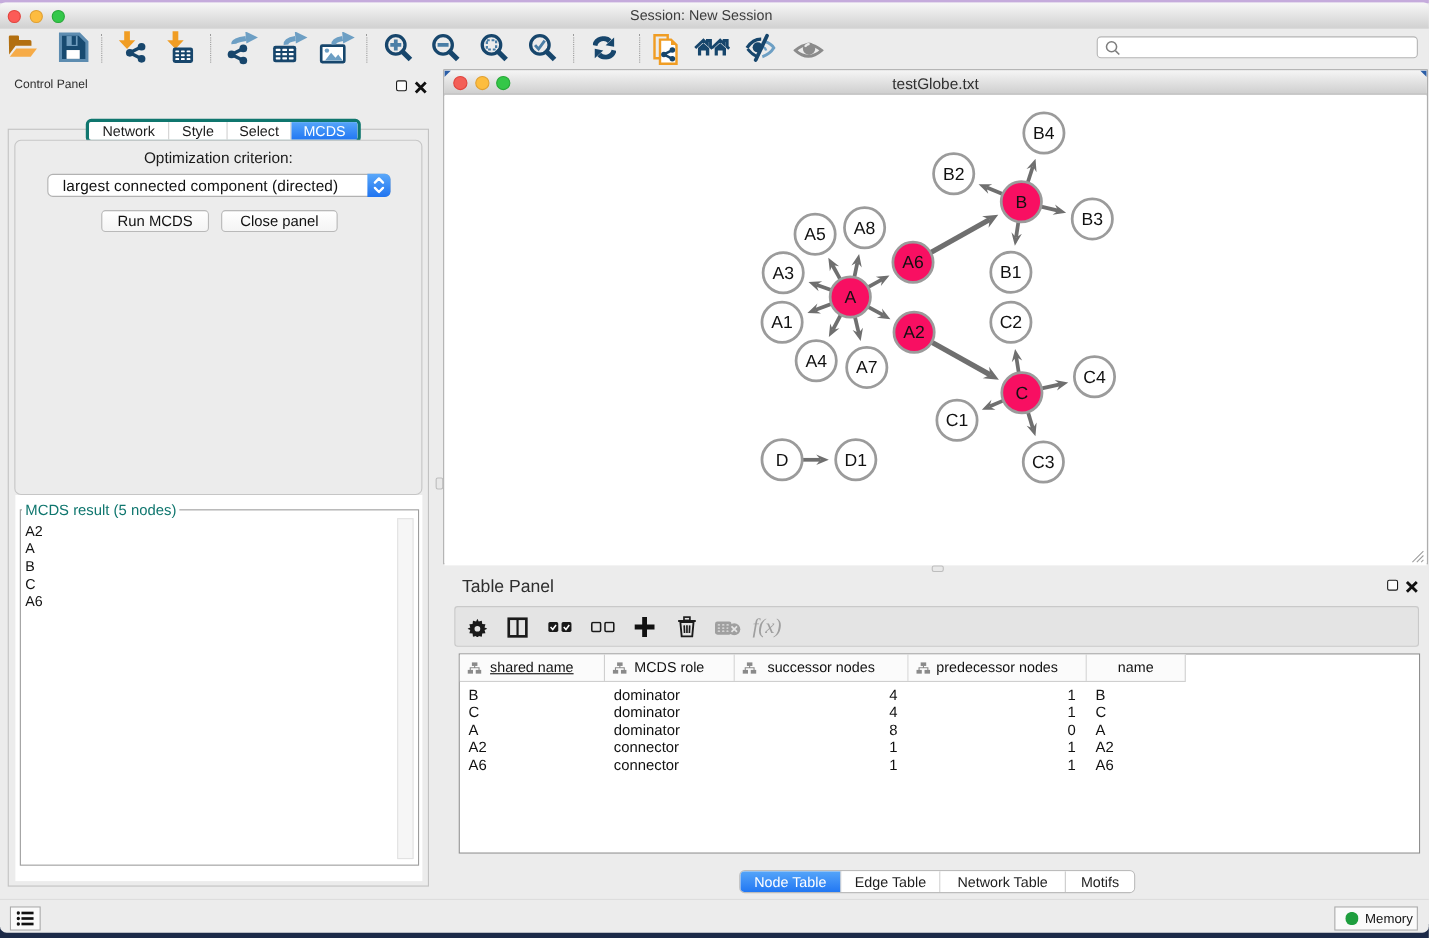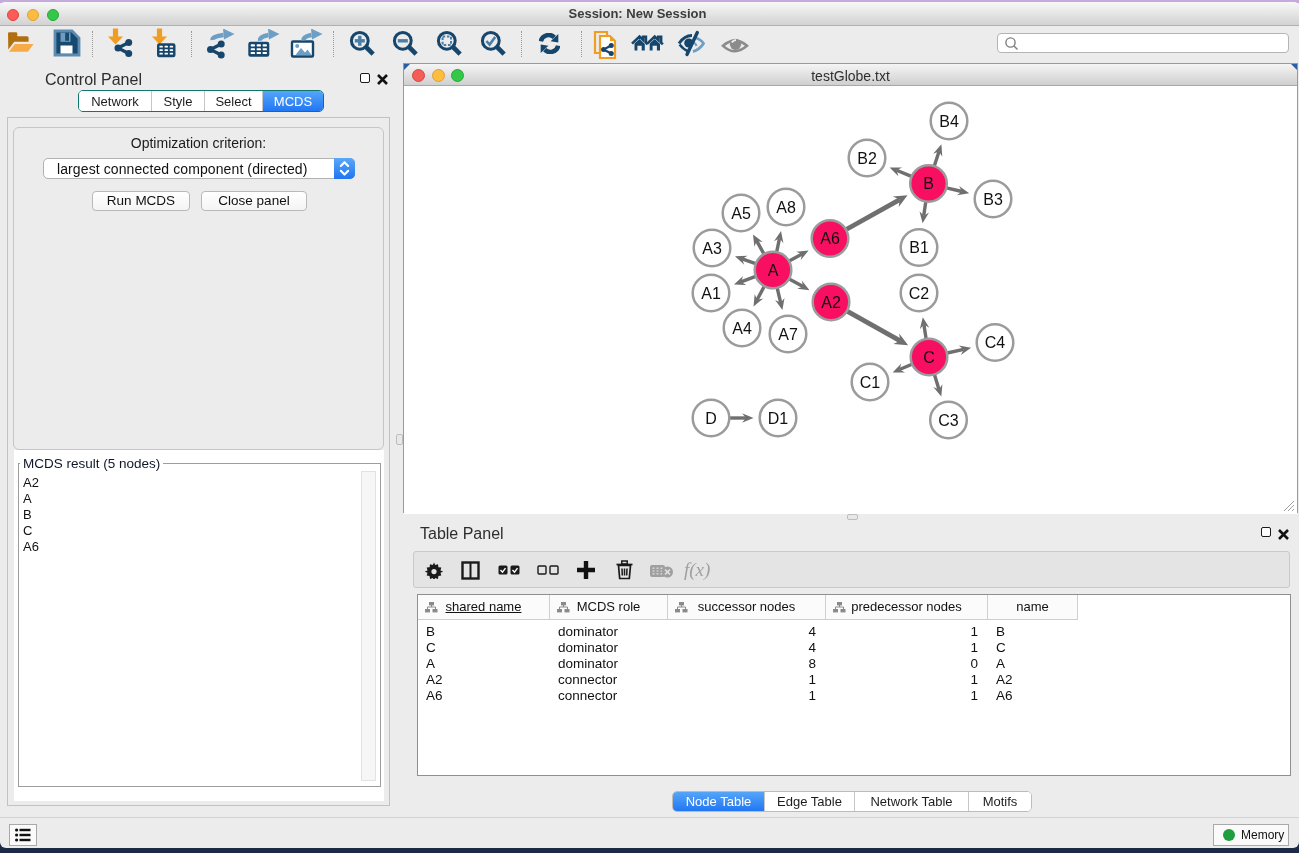--- a/index.html
+++ b/index.html
@@ -1,44 +1,44 @@
 <!DOCTYPE html>
 <html><head><meta charset="utf-8"><title>Session: New Session</title>
 <style>
 *{margin:0;padding:0;box-sizing:border-box;}
 html,body{width:1299px;height:853px;overflow:hidden;}
 body{font-family:'Liberation Sans',sans-serif;background:#ececec;position:relative;}
 .abs{position:absolute;}
 
 #desktop-top{left:0;top:0;width:1299px;height:3px;background:#c5abdc;}
-#titlebar{left:0;top:2px;width:1299px;height:24px;background:linear-gradient(#f8f8f8,#d2d2d2);border-bottom:1px solid #b1b1b1;border-radius:5px 5px 0 0;font-weight:bold;}
+#titlebar{left:0;top:2px;width:1299px;height:24px;background:linear-gradient(#f8f8f8,#d2d2d2);border-bottom:1px solid #b1b1b1;border-radius:5px 5px 0 0;}
 .tl{width:12px;height:12px;border-radius:50%;position:absolute;top:7px;}
 #titletext{left:-12px;width:100%;text-align:center;top:4px;font-size:13px;color:#3c3c3c;}
 #toolbar{left:0;top:27px;width:1299px;height:34px;background:#ececec;}
 .tsep{position:absolute;top:4px;height:26px;width:0;border-left:1px dotted #9a9a9a;}
 .ticon{position:absolute;top:2px;}
 #searchbox{position:absolute;left:997px;top:6px;width:292px;height:20px;background:#fff;border:1px solid #b4b4b4;border-radius:4px;}
 
-#cp-title{left:13px;top:71px;font-size:16px;color:#2e2e2e;margin-left:32px;}
+#cp-title{left:13px;top:71px;font-size:11px;color:#2e2e2e;}
 .wbtn-float{width:10px;height:10px;border:1.8px solid #1a1a1a;border-radius:2px;background:#fdfdfd;}
 .wbtn-x{font-size:14px;font-weight:bold;color:#111;line-height:11px;}
-#cp-tabs{left:78px;top:90px;height:22px;display:flex;border:1px solid #0f766e;border-radius:5px;overflow:hidden;background:#fff;}
+#cp-tabs{left:78px;top:108px;height:22px;display:flex;border:3px solid #0f766e;border-radius:5px;overflow:hidden;background:#fff;}
 .cptab{font-size:13px;color:#1d1d1d;display:flex;align-items:center;justify-content:center;height:100%;border-right:1px solid #c6c6c6;background:#fff;}
 .cptab:last-child{border-right:none;}
 .cptab.sel{background:linear-gradient(#55a5f9,#2277f3);color:#fff;}
 #cp-outer{left:7px;top:117px;width:383px;height:689px;border:1px solid #c2c2c2;background:#ececec;}
 #cp-inner{left:13px;top:127px;width:371px;height:323px;border:1px solid #c6c6c6;border-radius:6px;background:#ececec;}
 #opt-label{left:13px;top:135px;width:371px;text-align:center;font-size:14px;color:#1b1b1b;}
 #combo{left:43px;top:158px;width:312px;height:21px;background:#fff;border:1px solid #b2b2b2;border-radius:5px;}
 #combo-text{position:absolute;left:13px;top:2px;font-size:14px;letter-spacing:0.1px;color:#111;}
 #combo-btn{position:absolute;right:-1px;top:-1px;width:21px;height:21px;border-radius:0 5px 5px 0;background:linear-gradient(#5aa8fa,#2074f0);}
 .btn{background:linear-gradient(#ffffff,#f4f4f4);border:1px solid #b9b9b9;border-radius:4px;font-size:13.5px;color:#111;text-align:center;line-height:18px;height:20px;}
 #res-white{left:14px;top:450px;width:370px;height:351px;background:#fff;}
 #res-fs{position:absolute;left:4px;top:13px;width:363px;height:324px;border:1px solid #9d9d9d;}
-#res-legend{position:absolute;left:1px;top:-8px;background:#fff;font-size:13.5px;color:#0f172a;padding:0 3px;}
+#res-legend{position:absolute;left:1px;top:-8px;background:#fff;font-size:13.5px;color:#0f766e;padding:0 3px;}
 #res-track{position:absolute;right:4px;top:7px;width:15px;height:310px;background:#f6f6f6;border:1px solid #e2e2e2;}
 .res-item{position:absolute;left:4px;font-size:13px;color:#111;}
 
 #netwin{left:403px;top:63px;width:895px;height:450px;border:1px solid #9a9a9a;background:#fff;}
 #nw-title{position:absolute;left:0;top:0;width:100%;height:22px;background:linear-gradient(#f5f5f5,#cfcfcf);border-bottom:1px solid #a8a8a8;}
 .nwtl{position:absolute;top:4.5px;width:13px;height:13px;border-radius:50%;}
 #nw-titletext{position:absolute;width:100%;top:3.5px;text-align:center;font-size:14px;color:#2f2f2f;}
 #nw-canvas{position:absolute;left:0;top:23px;width:893px;height:427px;background:#fff;overflow:hidden;}
 
 #tp-title{left:420px;top:525px;font-size:16px;color:#2e2e2e;}

